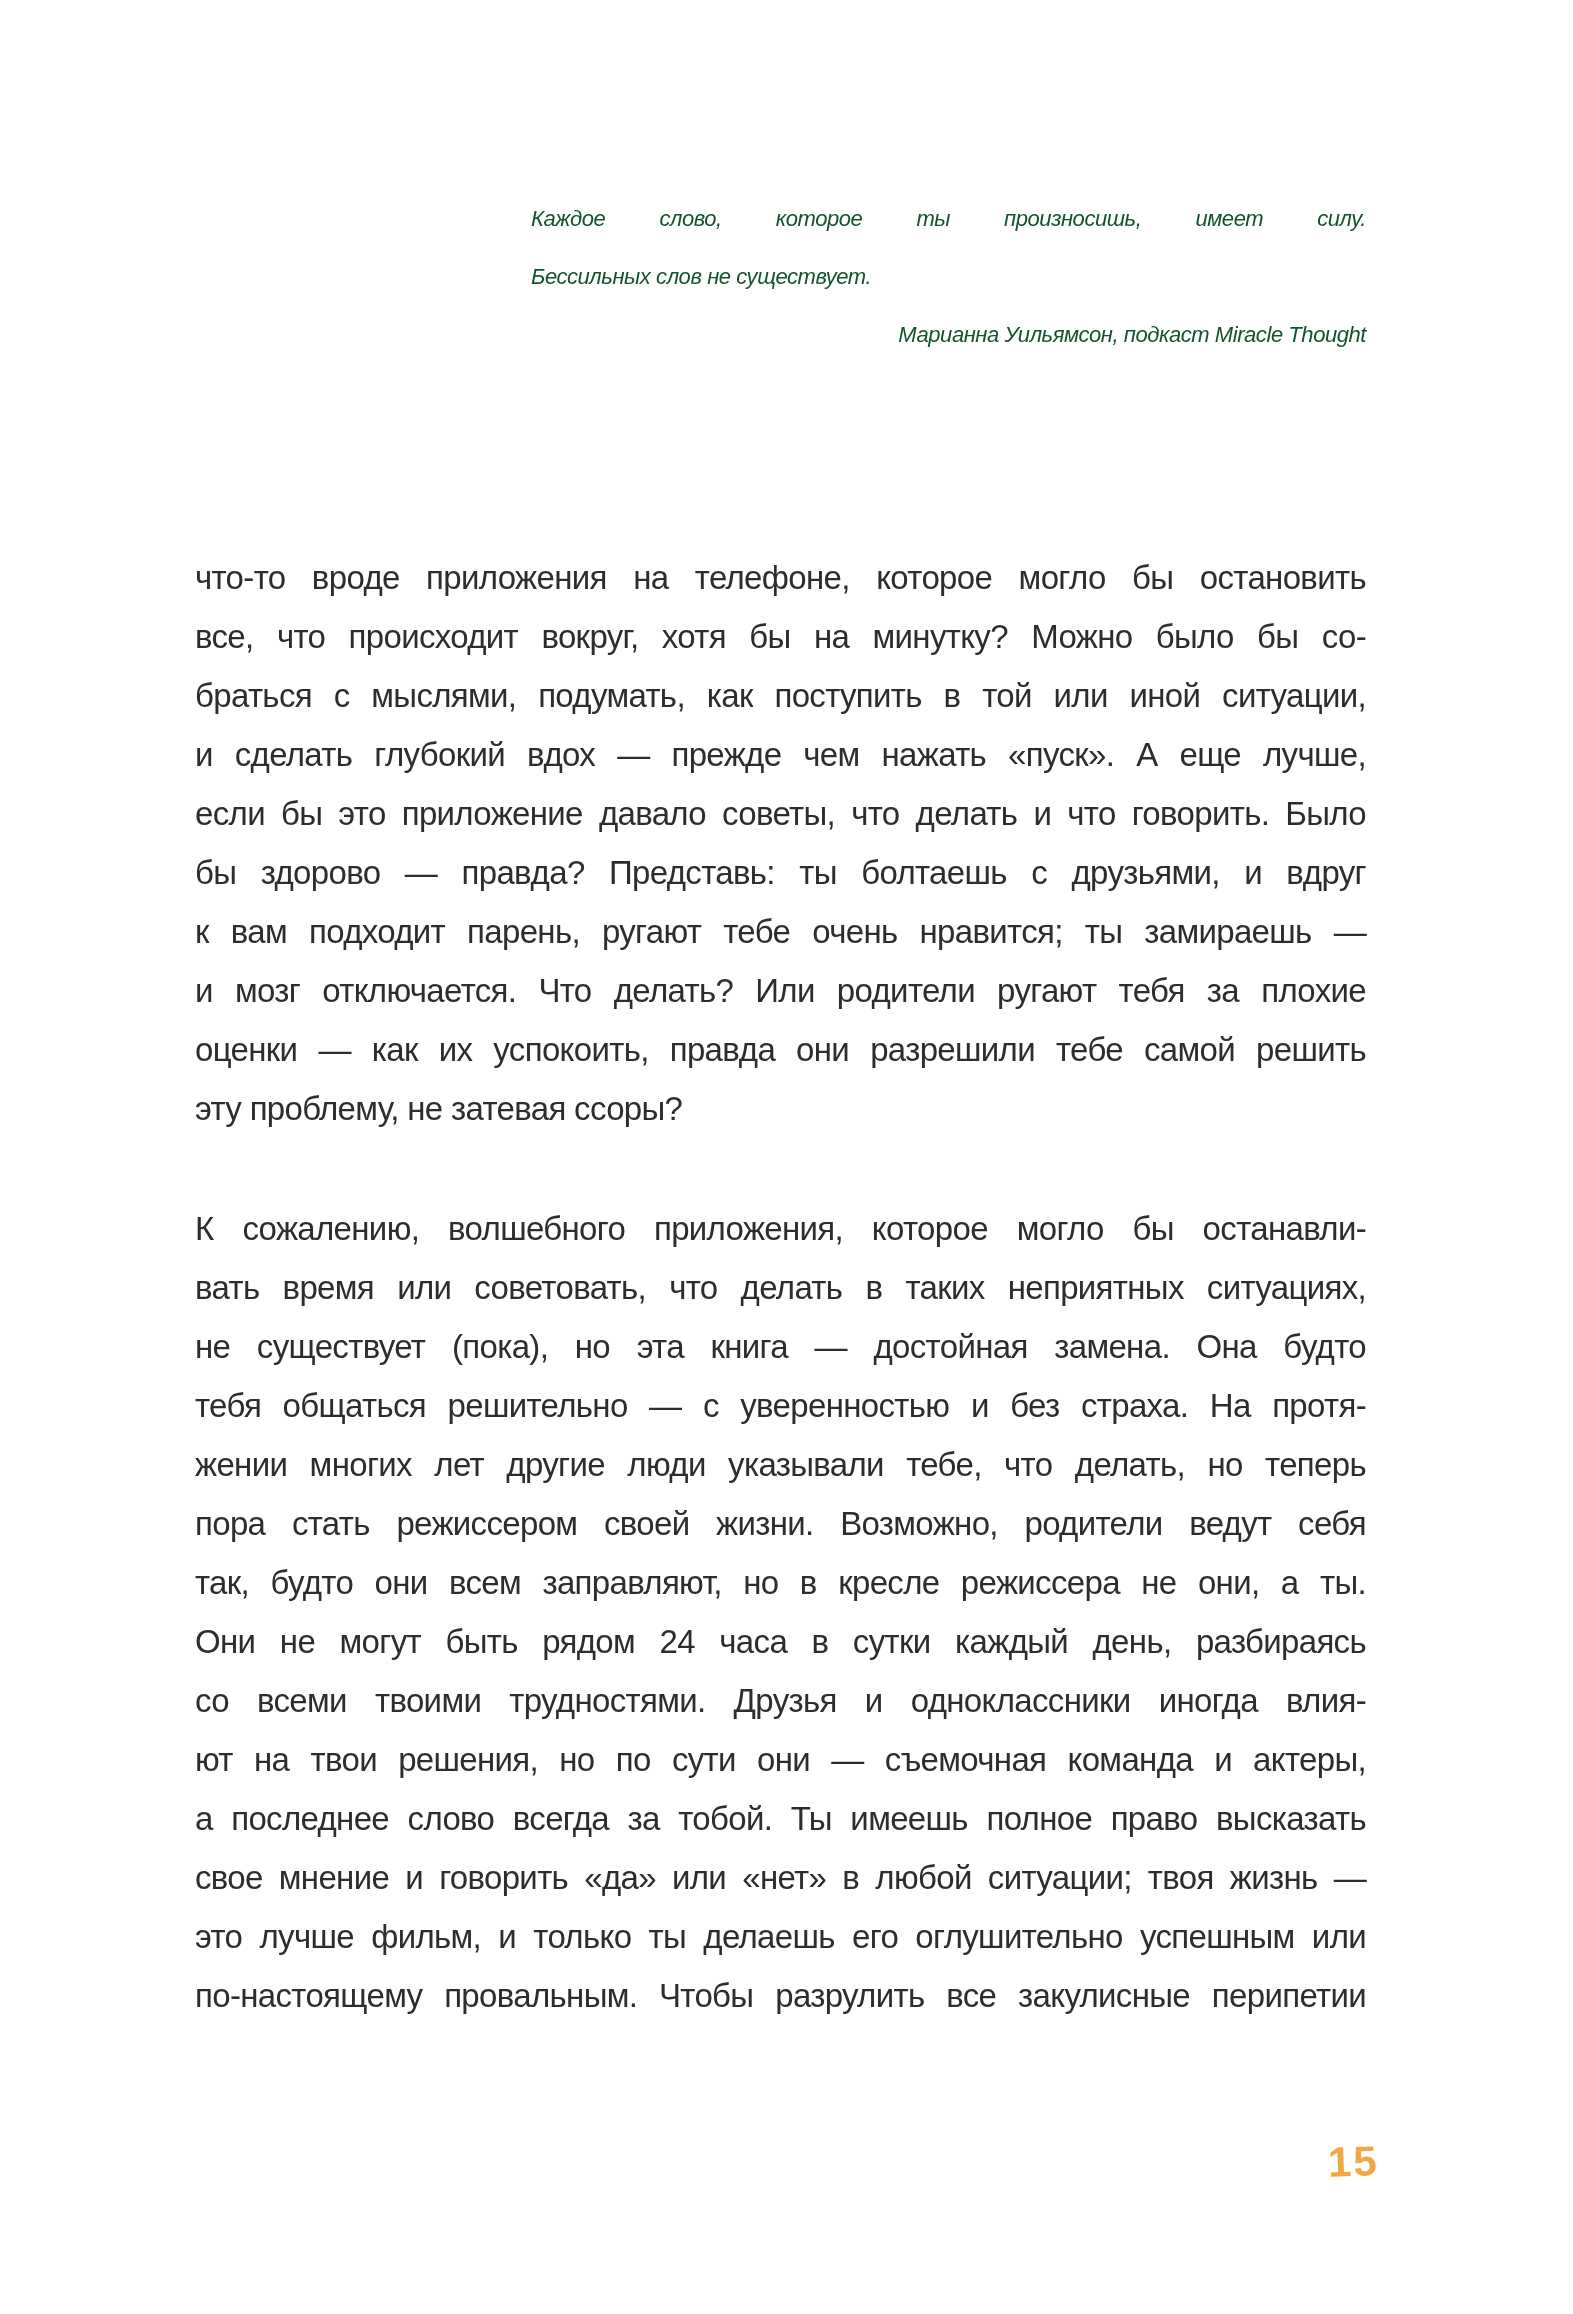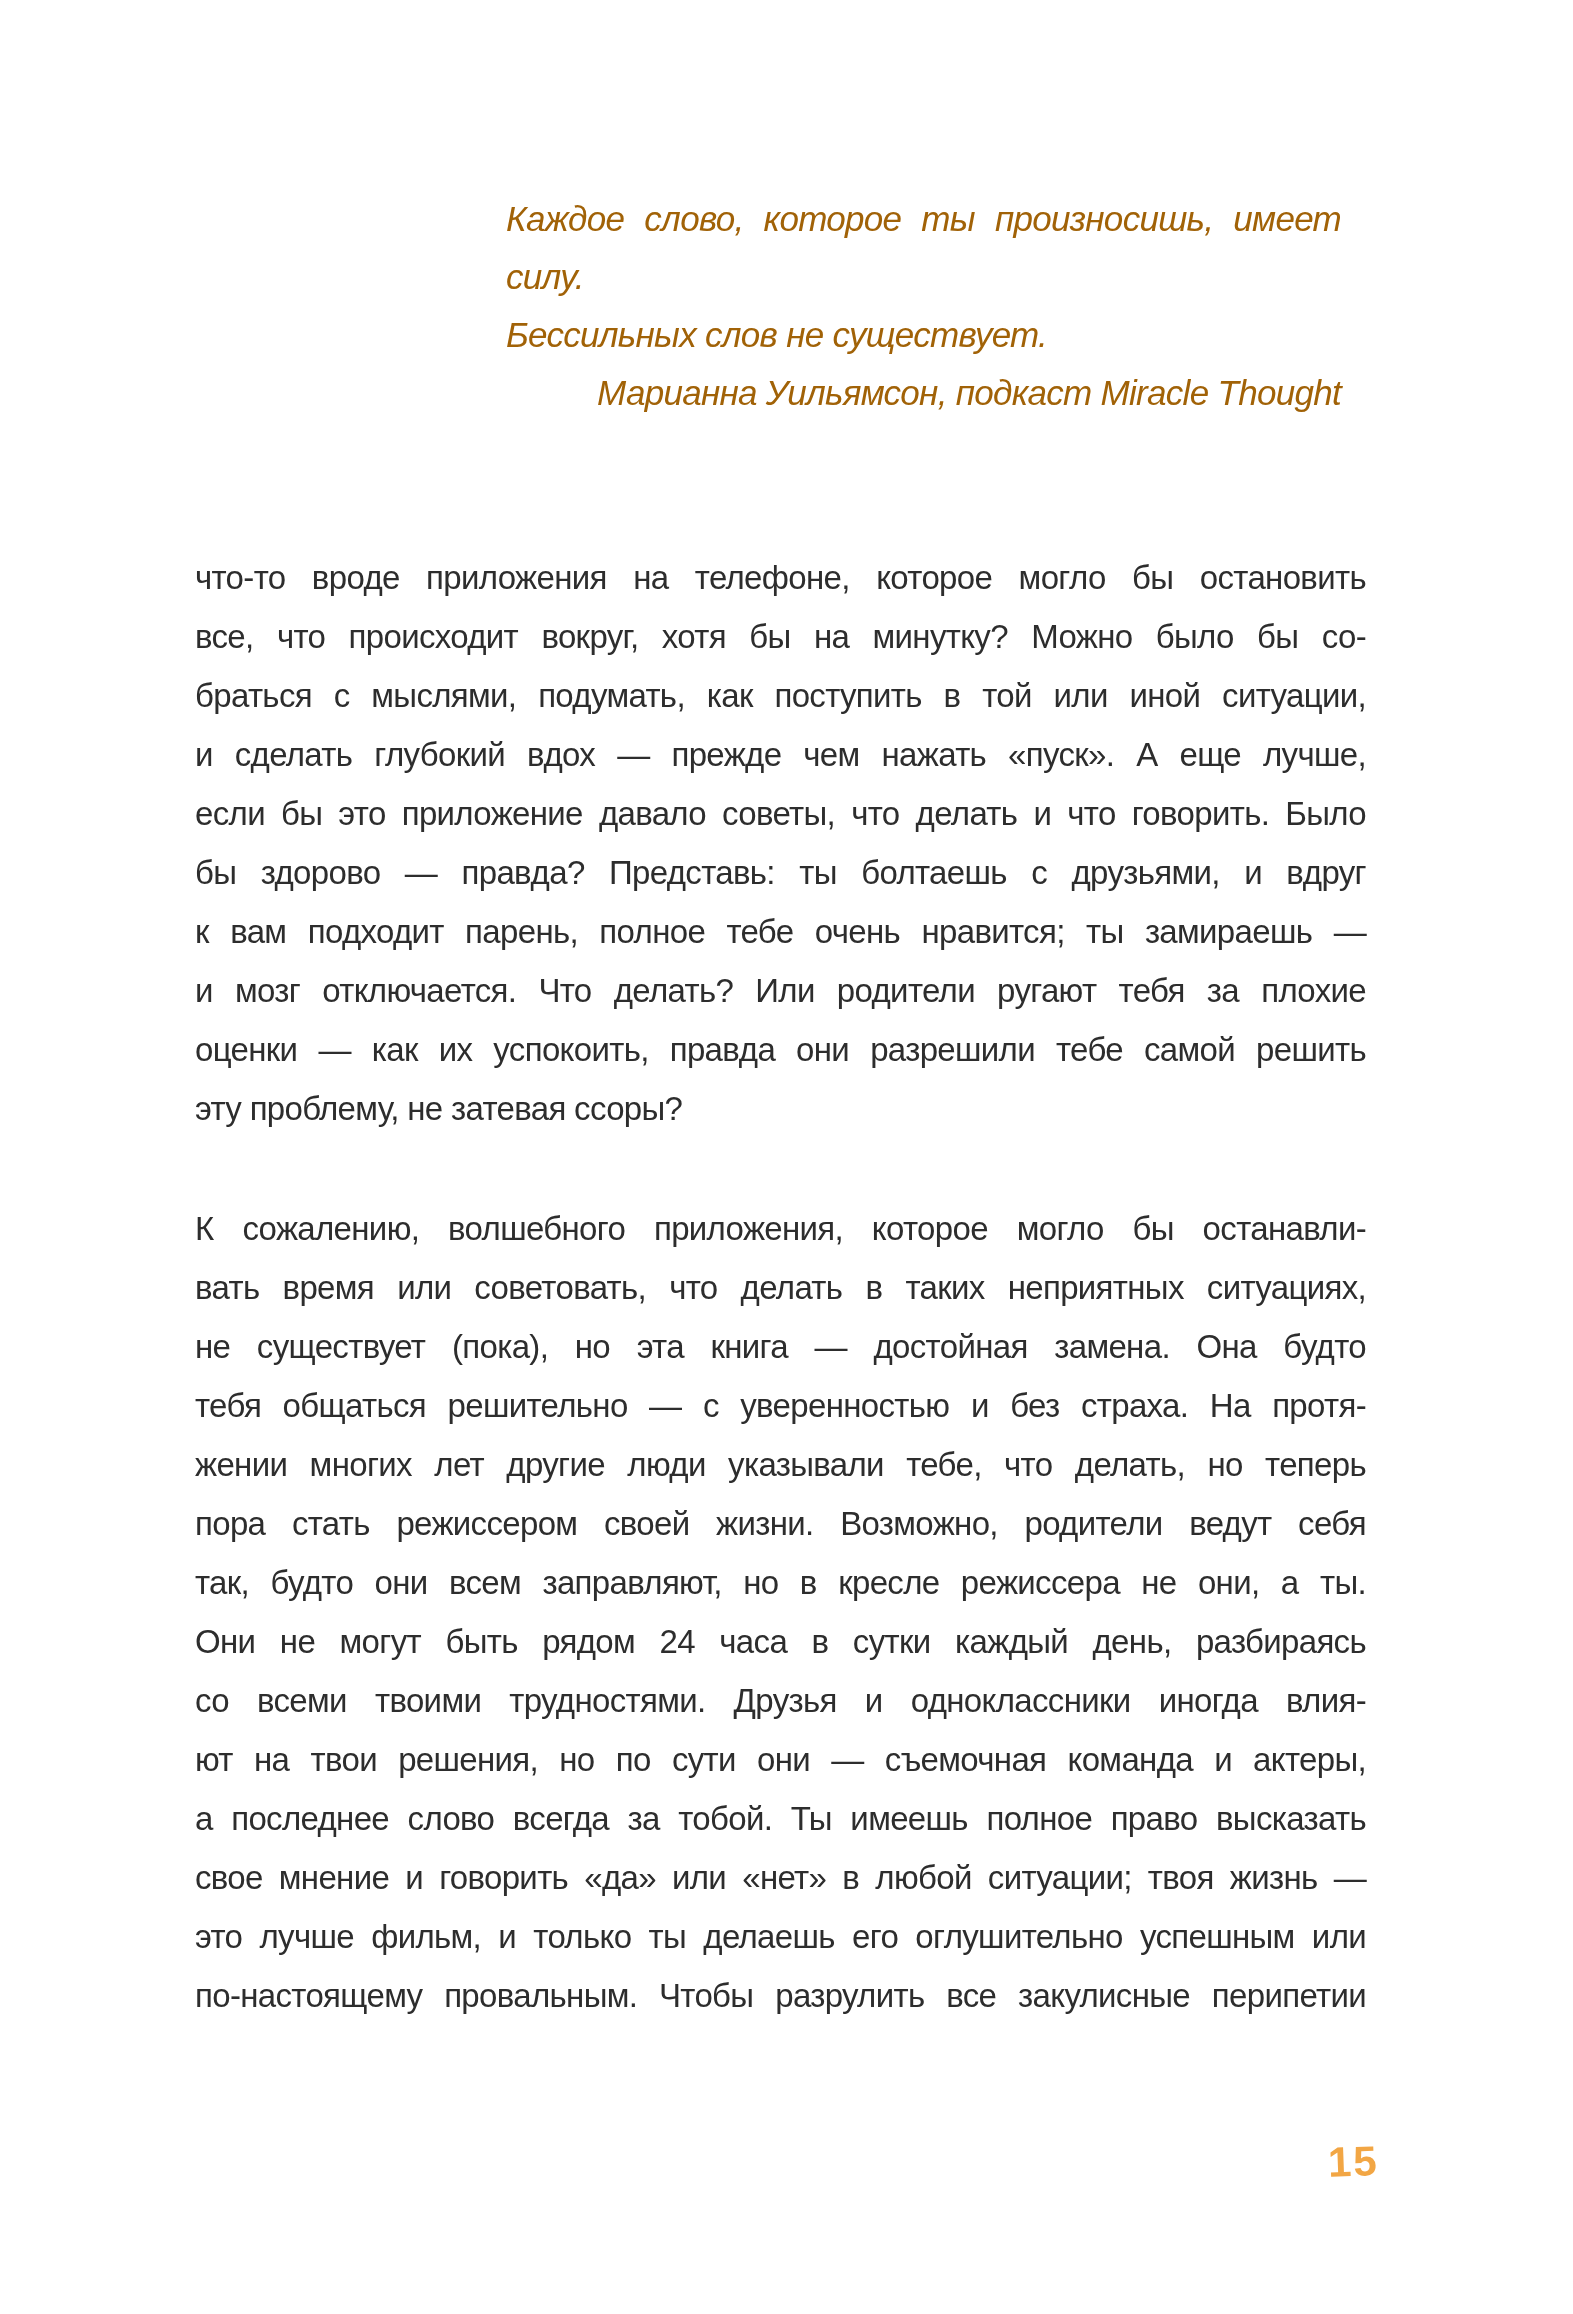--- a/index.html
+++ b/index.html
@@ -12,29 +12,29 @@
     width: 1573px;
     height: 2314px;
     background: #ffffff;
     overflow: hidden;
     font-family: "Liberation Sans", "DejaVu Sans", sans-serif;
     color: #2f2f2f;
   }
   
   .epigraph-block {
     position: absolute;
-    left: 506px;
+    left: 531px;
     top: 190px;
     width: 835px;
-    font-size: 35px;
+    font-size: 22px;
     font-style: italic;
     font-weight: 300;
     line-height: 58px;
     letter-spacing: -0.02em;
-    color: #a16207;
+    color: #14532d;
   }
   .epigraph-block .attribution {
     text-align: right;
   }
   
   .body-text {
     position: absolute;
     left: 195px;
     top: 548px;
     width: 1171px;
@@ -81,21 +81,21 @@
   </div>
 
   <div class="body-text">
       <div class="para">
         <div class="line just">что-то вроде приложения на телефоне, которое могло бы остановить</div>
         <div class="line just">все, что происходит вокруг, хотя бы на минутку? Можно было бы со-</div>
         <div class="line just">браться с мыслями, подумать, как поступить в той или иной ситуации,</div>
         <div class="line just">и сделать глубокий вдох — прежде чем нажать «пуск». А еще лучше,</div>
         <div class="line just">если бы это приложение давало советы, что делать и что говорить. Было</div>
         <div class="line just">бы здорово — правда? Представь: ты болтаешь с друзьями, и вдруг</div>
-        <div class="line just">к вам подходит парень, полное тебе очень нравится; ты замираешь —</div>
+        <div class="line just">к вам подходит парень, ругают тебе очень нравится; ты замираешь —</div>
         <div class="line just">и мозг отключается. Что делать? Или родители ругают тебя за плохие</div>
         <div class="line just">оценки — как их успокоить, правда они разрешили тебе самой решить</div>
         <div class="line">эту проблему, не затевая ссоры?</div>
       </div>
       <div class="para">
         <div class="line just">К сожалению, волшебного приложения, которое могло бы останавли-</div>
         <div class="line just">вать время или советовать, что делать в таких неприятных ситуациях,</div>
         <div class="line just">не существует (пока), но эта книга — достойная замена. Она будто</div>
         <div class="line just">тебя общаться решительно — с уверенностью и без страха. На протя-</div>
         <div class="line just">жении многих лет другие люди указывали тебе, что делать, но теперь</div>

